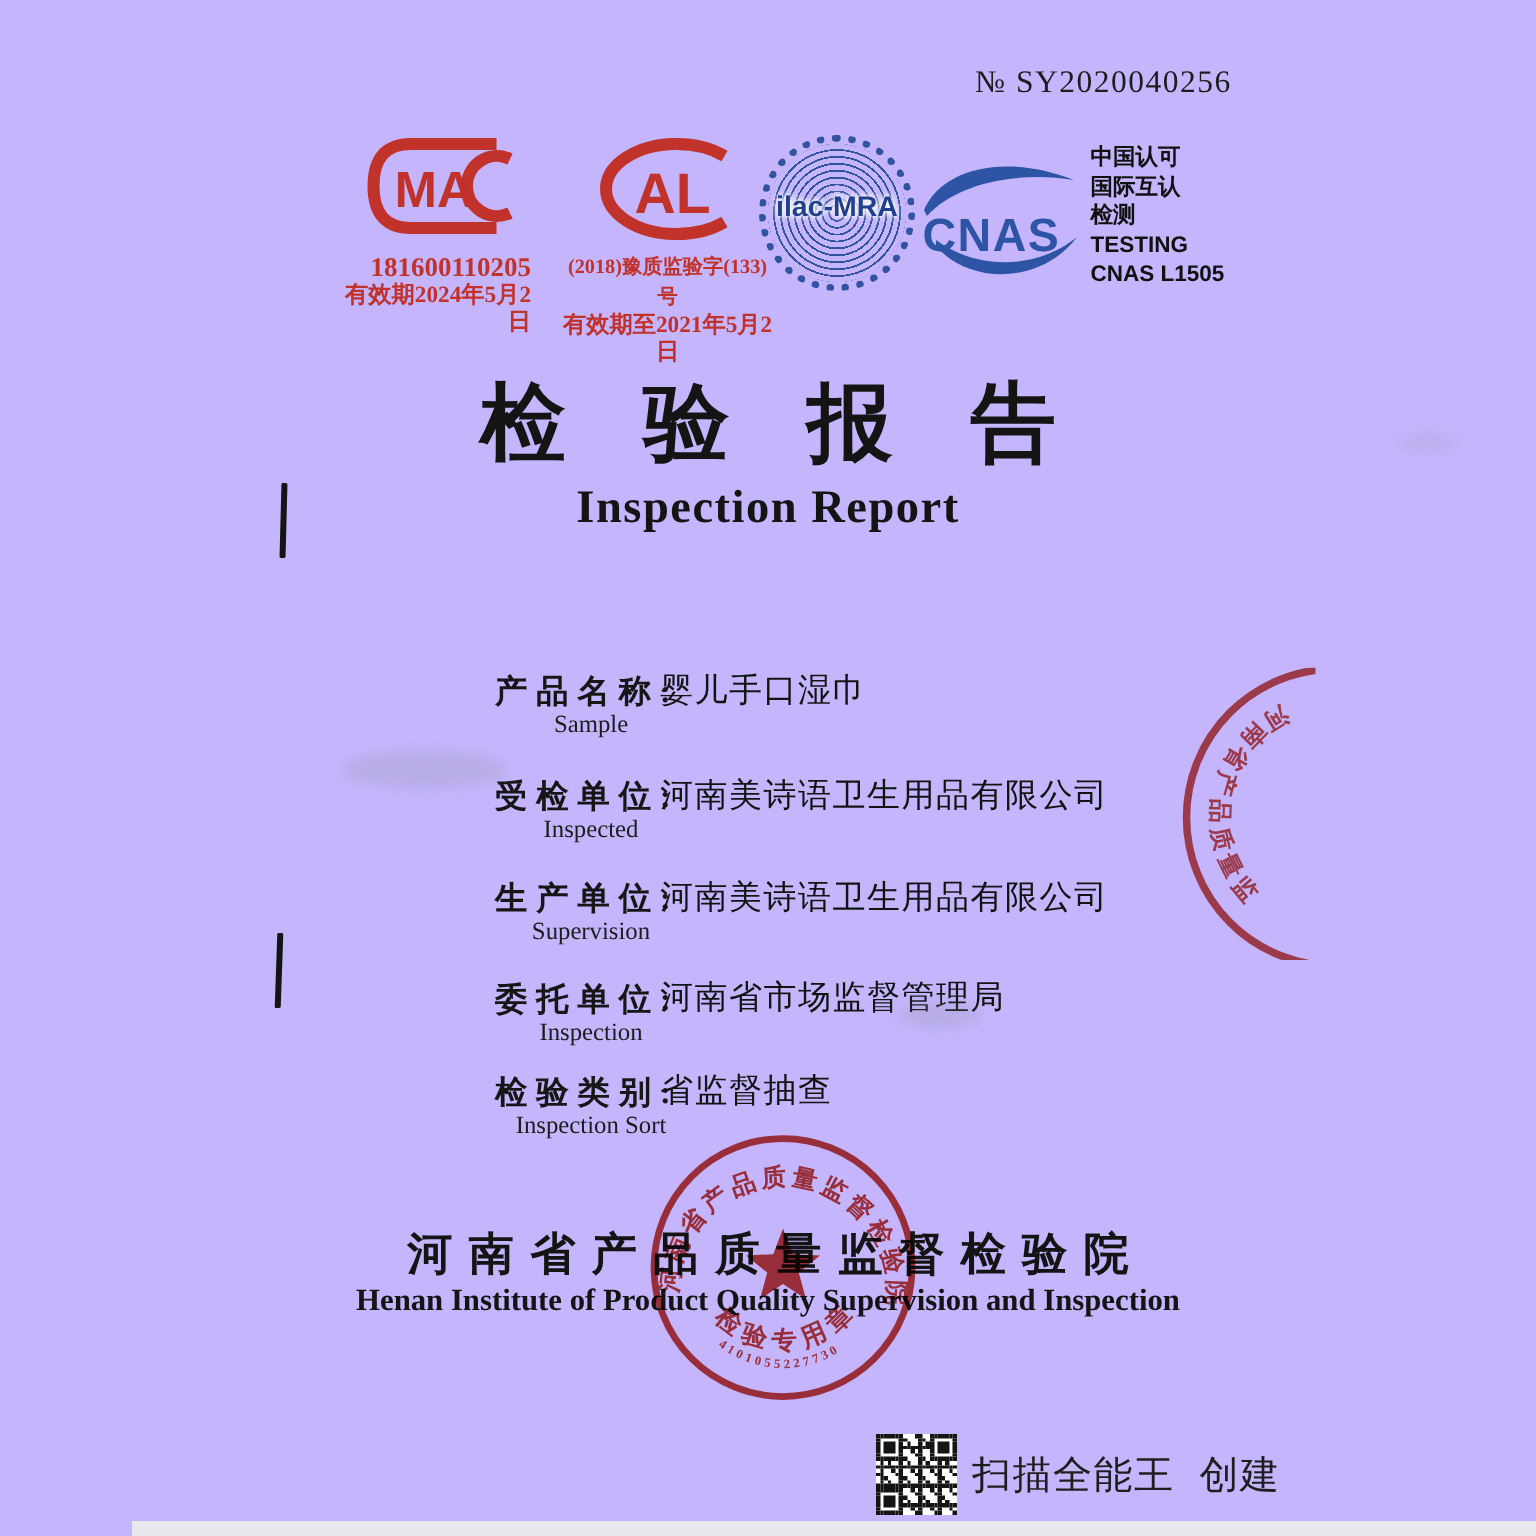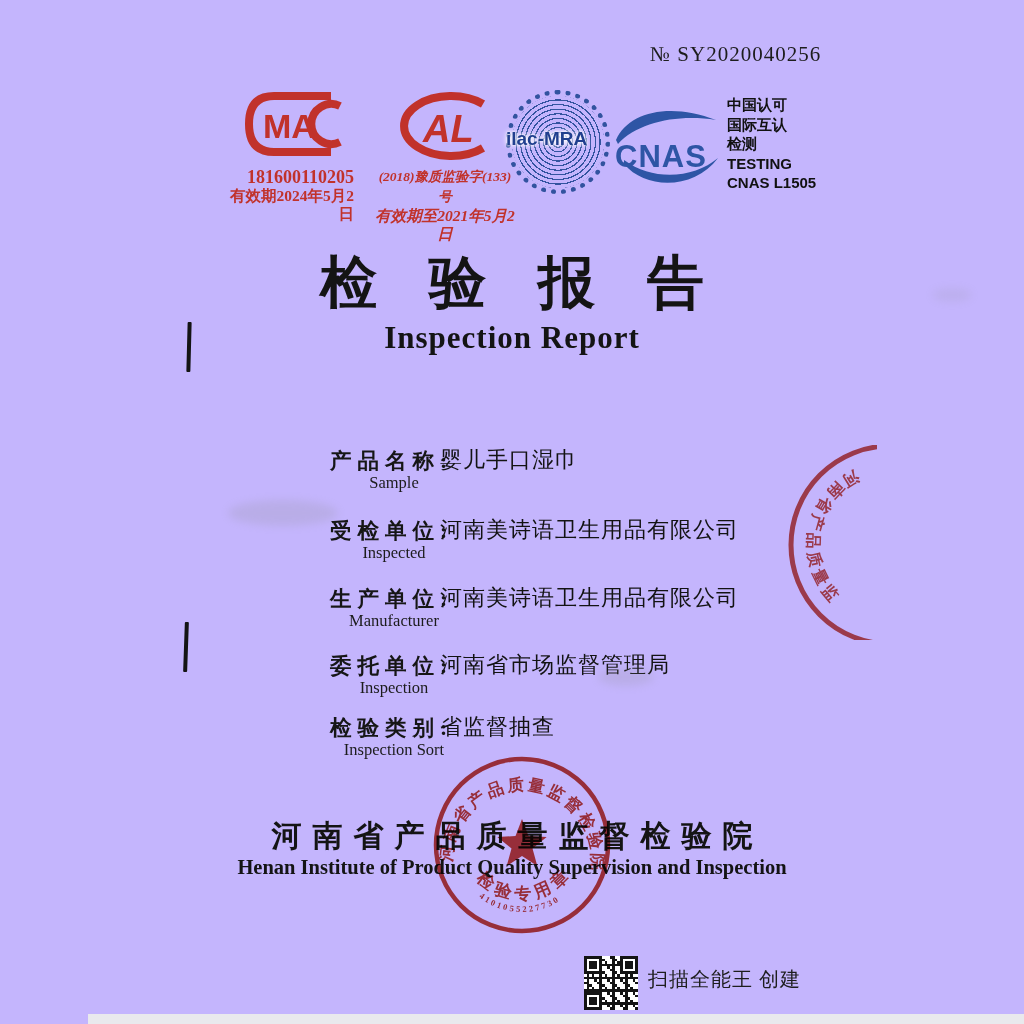--- a/index.html
+++ b/index.html
@@ -8,29 +8,29 @@
     font-family:"Liberation Serif","DejaVu Serif",serif;color:#1a1a1a;overflow:hidden;
   }
   .abs{position:absolute;}
 
   
   #doc-number{left:650px;top:42px;font-size:21px;letter-spacing:1px;color:#1d1d1d;}
 
   
   .seal-red{color:#c1322b;}
   #cma-block{left:224px;top:86px;width:130px;text-align:right;}
-  #cal-block{left:372px;top:90px;width:146px;text-align:center;font-style:italic;}
+  #cal-block{left:372px;top:90px;width:146px;text-align:center;}
   .cert-line1{font-size:18px;font-weight:bold;line-height:20px;margin-top:1px;}
   .cert-line1.small{font-size:13.5px;}
   .cert-line2{font-size:15.5px;font-weight:bold;line-height:18px;}
   #ilac-logo{left:506px;top:90px;width:104px;height:104px;}
   #ilac-ring{position:absolute;inset:0;border-radius:50%;border:5px dotted #32539f;}
   #ilac-globe{position:absolute;inset:6px;border-radius:50%;
     background:repeating-radial-gradient(circle at 50% 50%,#32539f 0 1.2px,rgba(255,255,255,0) 1.2px 4.6px);}
-  #ilac-text{position:absolute;left:0;right:0;top:38px;text-align:left;
+  #ilac-text{position:absolute;left:0;right:0;top:38px;text-align:center;
     font-family:"Liberation Sans",sans-serif;font-weight:bold;font-size:19px;color:#203f8f;
     text-shadow:0 0 2px #fff,0 0 4px #fff,0 0 6px #fff;}
   #cnas-logo{left:612px;top:104px;}
   #cnas-text-block{left:727px;top:95px;font-family:"Liberation Sans","DejaVu Sans",sans-serif;
     font-weight:bold;font-size:15px;line-height:19.5px;color:#111;}
 
   
   #report-title-zh{left:0;top:252px;width:1024px;text-align:center;font-size:57px;line-height:1.1;
     font-weight:bold;letter-spacing:52px;text-indent:52px;color:#141414;}
   #report-title-en{left:0;top:320px;width:1024px;text-align:center;font-size:31px;
@@ -65,22 +65,22 @@
   
   #official-stamp{left:427px;top:750px;mix-blend-mode:multiply;opacity:.93;}
   #partial-stamp{left:765px;top:445px;width:112px;height:195px;overflow:hidden;
     mix-blend-mode:multiply;opacity:.85;}
 
   
   #qr-code{left:584px;top:956px;width:54px;height:54px;display:grid;
     grid-template-columns:repeat(21,1fr);grid-template-rows:repeat(21,1fr);background:#fff;}
   #qr-code div{width:100%;height:100%;}
   #qr-code .b{background:#141414;}
-  #scanner-caption{left:648px;top:966px;font-family:Liberation Serif, serif;
-    font-size:20px;color:#1e1e1e;letter-spacing:1px;}
+  #scanner-caption{left:648px;top:966px;font-family:Liberation Mono, monospace;
+    font-size:26px;color:#1e1e1e;letter-spacing:1px;}
 
   #page-edge-shadow{left:88px;top:1014px;width:936px;height:10px;background:#e9e9ed;}
 </style>
 </head>
 <body>
 
 <div id="page">
 
   <div id="doc-number" class="abs">№  SY2020040256</div>
 
@@ -132,21 +132,21 @@
     <span class="field-label-en">Sample</span>
   </div>
   <div id="field-row-1" class="field-row">
     <span class="field-label-zh">受检单位:</span>
     <span class="field-value">河南美诗语卫生用品有限公司</span>
     <span class="field-label-en">Inspected</span>
   </div>
   <div id="field-row-2" class="field-row">
     <span class="field-label-zh">生产单位:</span>
     <span class="field-value">河南美诗语卫生用品有限公司</span>
-    <span class="field-label-en">Manufacturer</span>
+    <span class="field-label-en">Supervision</span>
   </div>
   <div id="field-row-3" class="field-row">
     <span class="field-label-zh">委托单位:</span>
     <span class="field-value">河南省市场监督管理局</span>
     <span class="field-label-en">Inspection</span>
   </div>
   <div id="field-row-4" class="field-row">
     <span class="field-label-zh">检验类别:</span>
     <span class="field-value">省监督抽查</span>
     <span class="field-label-en">Inspection Sort</span>

